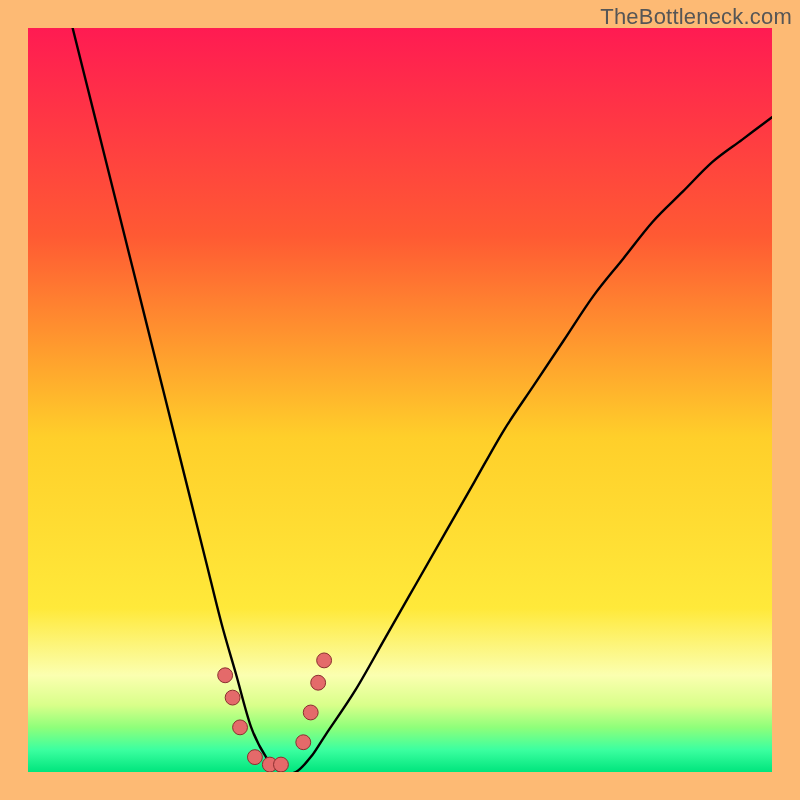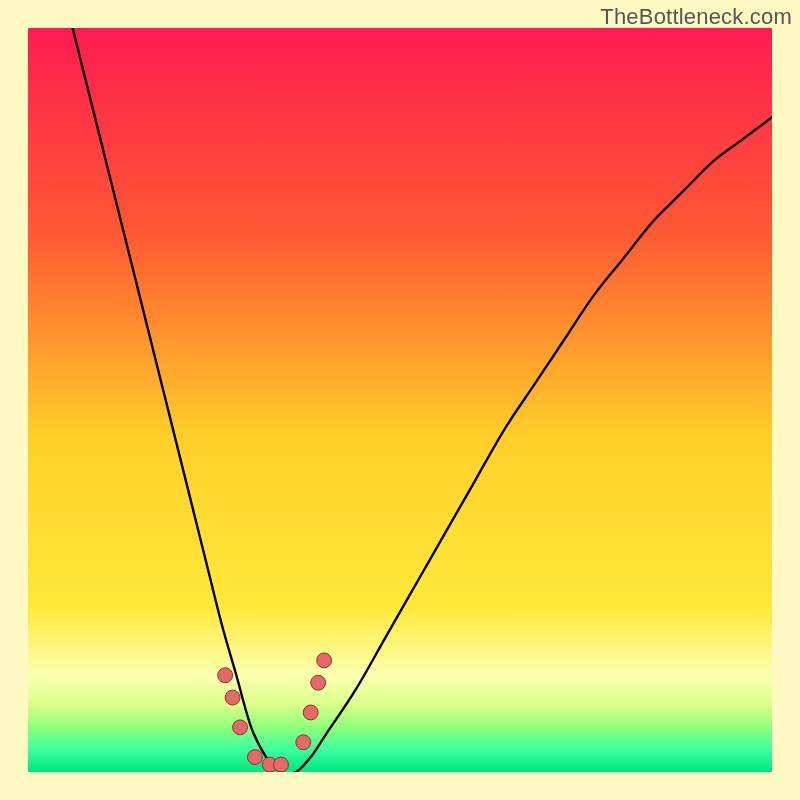--- a/index.html
+++ b/index.html
@@ -9,21 +9,21 @@
     height: 800px;
     overflow: hidden;
     background: #000;
     font-family: Arial, Helvetica, sans-serif;
   }
   .frame {
     position: absolute;
     left: 0; top: 0;
     width: 800px;
     height: 800px;
-    background: #fef9c3;
+    background: #fdba74;
   }
   .plot {
     position: absolute;
     left: 28px;
     top: 28px;
     width: 744px;
     height: 744px;
     overflow: hidden;
   }
   .watermark {

